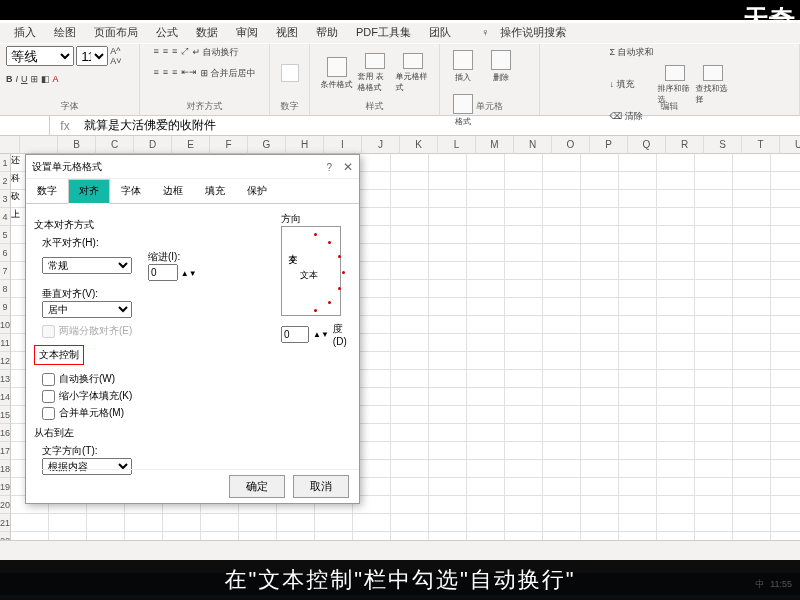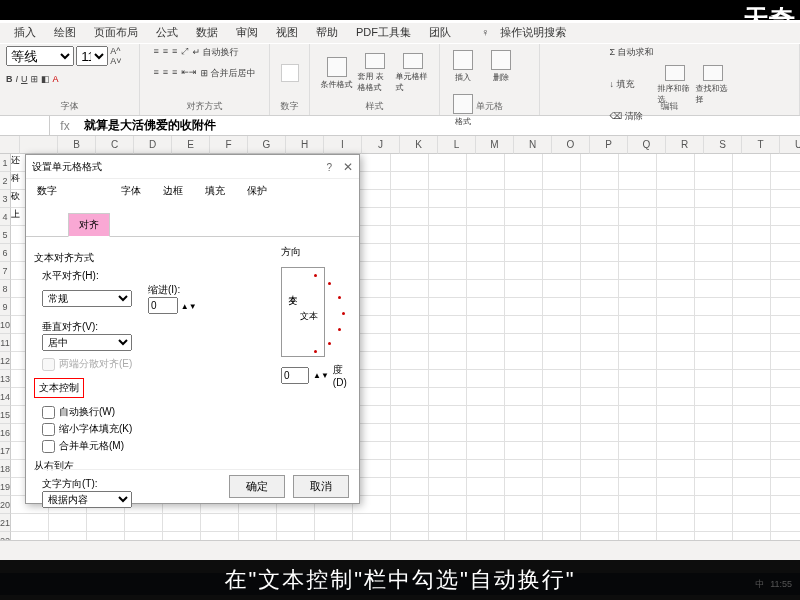--- a/index.html
+++ b/index.html
@@ -13,47 +13,47 @@
 .ribbon { position: absolute; top: 24px; left: 0; width: 100%; height: 72px; background: #f3f2f1; border-bottom: 1px solid #d0d0d0; display: flex; font-size: 9px; color: #444; }
 .rgroup { border-right: 1px solid #ddd; padding: 2px 6px; display: flex; flex-direction: column; justify-content: space-between; align-items: center; }
 .rgroup .body { display: flex; gap: 4px; align-items: center; flex-wrap: wrap; height: 54px; }
 .rgroup .label { font-size: 9px; color: #666; text-align: center; }
 .btn-icon { width: 18px; height: 18px; border: 1px solid #ccc; background: #fff; display: inline-block; }
 .btn-big { width: 34px; height: 40px; display: flex; flex-direction: column; align-items: center; justify-content: center; font-size: 8px; }
 .btn-big .ic { width: 20px; height: 20px; border: 1px solid #999; background: #fafafa; margin-bottom: 2px; }
 .formula-bar { position: absolute; top: 96px; left: 0; width: 100%; height: 20px; border-bottom: 1px solid #ccc; display: flex; align-items: center; font-size: 12px; }
 .name-box { width: 50px; border-right: 1px solid #ccc; padding: 0 4px; height: 100%; display: flex; align-items: center; }
 .fx { width: 30px; text-align: center; color: #888; }
-.formula-input { flex: 1; padding: 0 4px; font-weight: bold; }
+.formula-input { flex: 1; padding: 0 4px; }
 .grid { position: absolute; top: 116px; left: 0; right: 0; bottom: 20px; overflow: hidden; background: #fff; }
 .col-headers { display: flex; height: 18px; background: #f3f2f1; font-size: 10px; color: #555; }
 .ch { width: 38px; border-right: 1px solid #ddd; border-bottom: 1px solid #ccc; text-align: center; line-height: 18px; flex-shrink: 0; }
 .row-area { display: flex; }
 .row-headers { width: 20px; background: #f3f2f1; }
 .rh { height: 18px; border-bottom: 1px solid #ddd; border-right: 1px solid #ccc; font-size: 9px; color: #555; text-align: center; line-height: 18px; }
 .cells { flex: 1; position: relative; }
 .cell-row { display: flex; }
 .cell { width: 38px; height: 18px; border-right: 1px solid #e0e0e0; border-bottom: 1px solid #e0e0e0; font-size: 9px; }
 .dialog { position: absolute; top: 134px; left: 25px; width: 335px; height: 350px; background: #fff; border: 1px solid #999; box-shadow: 2px 2px 8px rgba(0,0,0,0.3); font-size: 10px; z-index: 50; }
 .dialog .titlebar { height: 24px; display: flex; align-items: center; justify-content: space-between; padding: 0 6px; border-bottom: 1px solid #eee; }
 .dialog .titlebar .close { cursor: pointer; font-size: 12px; color: #666; }
 .dialog .tabs { display: flex; border-bottom: 1px solid #ccc; }
 .dialog .tab { padding: 4px 10px; border: 1px solid transparent; cursor: pointer; font-size: 10px; }
-.dialog .tab.active { border: 1px solid #ccc; border-bottom: 1px solid #fff; background: #f9a8d4; margin-bottom: -1px; margin-top: 34px; }
+.dialog .tab.active { border: 1px solid #ccc; border-bottom: 1px solid #fff; background: #14b8a6; margin-bottom: -1px; }
 .dialog .content { padding: 8px; display: flex; gap: 10px; }
 .dialog .left { flex: 1; }
 .dialog .section-title { font-size: 10px; margin: 6px 0 4px 0; }
 .dialog .field { margin: 3px 0 6px 8px; }
 .dialog select, .dialog input[type=text] { font-size: 10px; padding: 1px; }
 .dialog select { width: 90px; }
 .dialog .indent-row { display: flex; align-items: center; gap: 4px; }
 .dialog .checkbox-row { display: flex; align-items: center; gap: 4px; margin: 3px 0 3px 8px; font-size: 10px; }
 .dialog .highlight-box { border: 1.5px solid red; padding: 2px 4px; display: inline-block; margin: 4px 0; font-size: 10px; }
 .dialog .orient { width: 70px; }
-.dialog .orient-box { border: 1px solid #999; height: 90px; width: 44px; position: relative; margin-top: 8px; }
+.dialog .orient-box { border: 1px solid #999; height: 90px; width: 60px; position: relative; margin-top: 0; }
 .dialog .orient-box .vtxt { position: absolute; left: 4px; top: 20px; writing-mode: vertical-rl; font-size: 9px; }
 .dialog .orient-box .htxt { position: absolute; left: 18px; top: 42px; font-size: 9px; }
 .dialog .orient-box .dot { position: absolute; width: 3px; height: 3px; background: #c00; border-radius: 50%; }
 .dialog .degree-row { display: flex; align-items: center; gap: 4px; margin-top: 6px; font-size: 10px; }
 .dialog .footer { position: absolute; bottom: 0; left: 16px; right: 0; height: 34px; display: flex; justify-content: flex-end; align-items: center; gap: 8px; padding: 0 10px; border-top: 1px solid #eee; }
 .dialog .footer button { font-size: 11px; padding: 3px 16px; border: 1px solid #999; background: #f0f0f0; cursor: pointer; }
 .statusbar { position: absolute; bottom: 0; left: 0; width: 100%; height: 20px; background: #f3f2f1; border-top: 1px solid #ccc; }
 .subtitle { position: absolute; bottom: 0; left: 0; width: 800px; height: 40px; background: rgba(0,0,0,0.6); color: #fff; font-size: 22px; text-align: center; line-height: 40px; letter-spacing: 2px; z-index: 100; }
 .taskbar { position: absolute; bottom: 5px; left: 0; width: 800px; height: 22px; background: #101318; z-index: 60; display: flex; justify-content: flex-end; align-items: center; padding: 0 8px; color: #ccc; font-size: 9px; gap: 6px; }
 .q { color: #aaa; }

